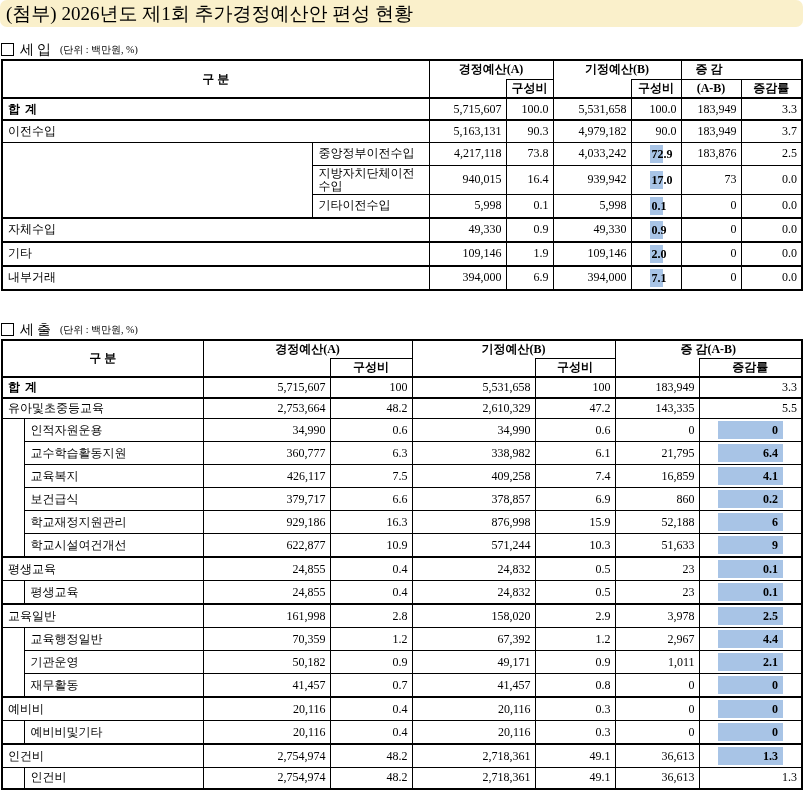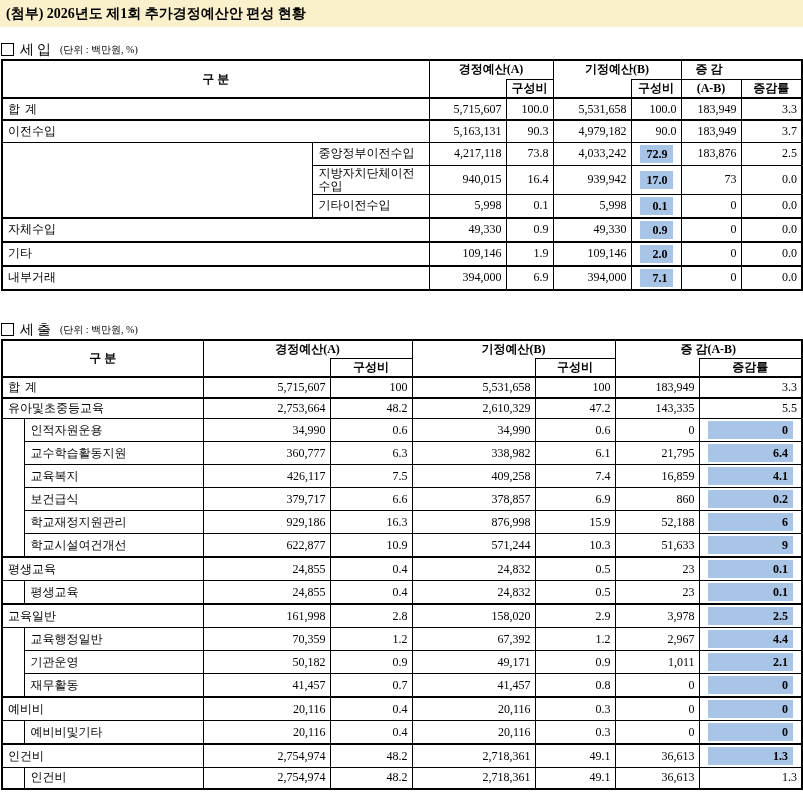--- a/index.html
+++ b/index.html
@@ -4,22 +4,22 @@
 <style>
   :root { --hl:#A8C4E6; --titlebg:#FAF0CB; --bd:#000; }
   * { box-sizing:border-box; }
   html,body { margin:0; padding:0; }
   body {
     width:803px; height:803px; background:#fff; color:#000;
     font-family:"Liberation Serif","DejaVu Serif",serif;
     overflow:hidden;
   }
   .titlebar {
-    background:var(--titlebg); font-weight:bold; font-size:14px;
-    padding:5px 6px 6px 6px; height:27px; line-height:17px;
+    background:var(--titlebg); font-weight:normal; font-size:19px;
+    padding:5px 6px 6px 6px; height:27px; line-height:17px;border-radius:7px;
   }
   .secline { display:flex; align-items:flex-end; gap:6px; padding:3px 0 2px 1px; height:32px; }
   .sq { width:13px; height:13px; border:1.5px solid var(--bd); background:#fff; flex:0 0 auto; margin-bottom:1px; }
   .seclabel { font-size:14px; letter-spacing:3px; line-height:15px; }
   .unit { font-size:10px; line-height:13px; padding-bottom:1px; }
 
   table.t {
     border-collapse:collapse; table-layout:fixed; width:800px; margin-left:1px;
     border:2px solid var(--bd);
   }
@@ -32,28 +32,28 @@
   .t thead tr:last-child th { border-bottom:2px solid var(--bd); }
   .t thead th.nb { border-bottom:none;text-align:center; }
   .t thead th.nt { border-top:none; }
   .t1 thead th.diffh { text-align:left; padding-left:14px; }
 
   .t tbody td { height:22px; }
   .t2 tbody td { height:21px; }
   .t tbody tr.lvl0 > td { border-top:2px solid var(--bd); }
   td.label { text-align:left; padding-left:5px; word-break:break-all; white-space:normal; line-height:13px; }
   td.label.sub { padding-left:6px; }
-  td.bold { font-weight:normal; letter-spacing:1px; }
+  td.bold { font-weight:bold; letter-spacing:1px; }
   td.indent { padding:0; }
   td.al-l { text-align:right;margin-top:8px; }
   td.al-r { text-align:right; }
   td.hlcell { padding:1px 2px; }
   .hlbar {
     background:var(--hl); font-weight:bold; text-align:right;
-    padding:2px 5px 2px 2px; margin:1px 6px; line-height:14px;
+    padding:2px 5px 2px 2px; margin:1px 16px; line-height:14px;
   }
 </style>
 </head>
 <body>
 
 <div class="titlebar">(첨부) 2026년도 제1회 추가경정예산안 편성 현황</div>
 
 <div class="secline">
   <span class="sq"></span>
   <span class="seclabel">세입</span>

